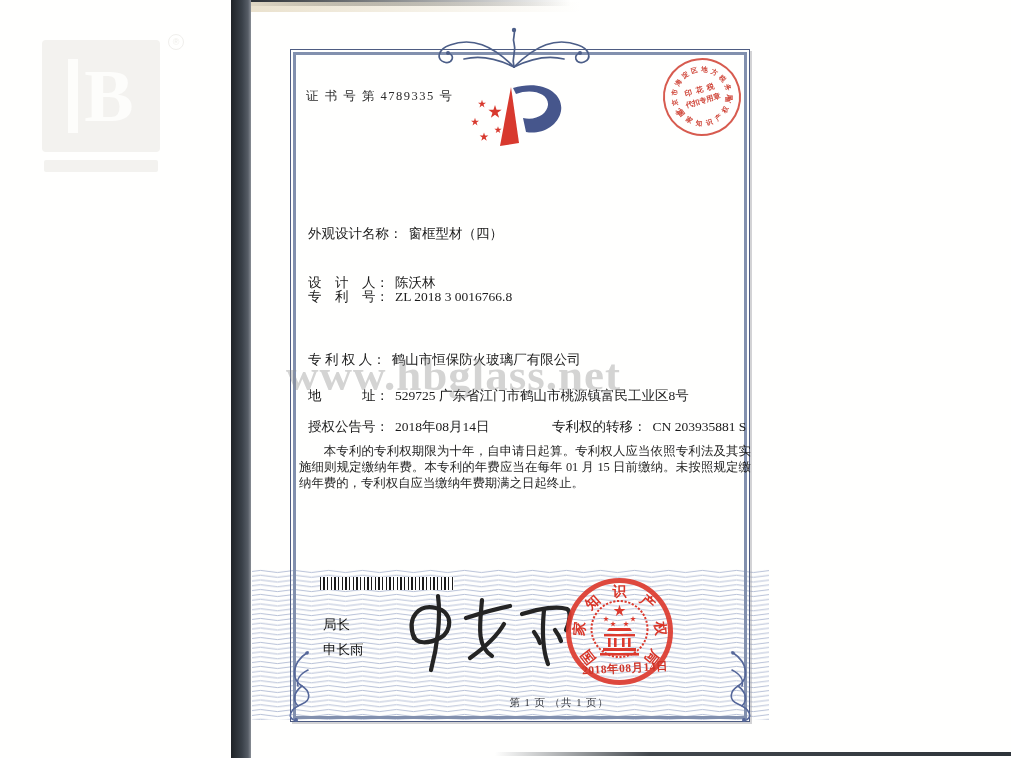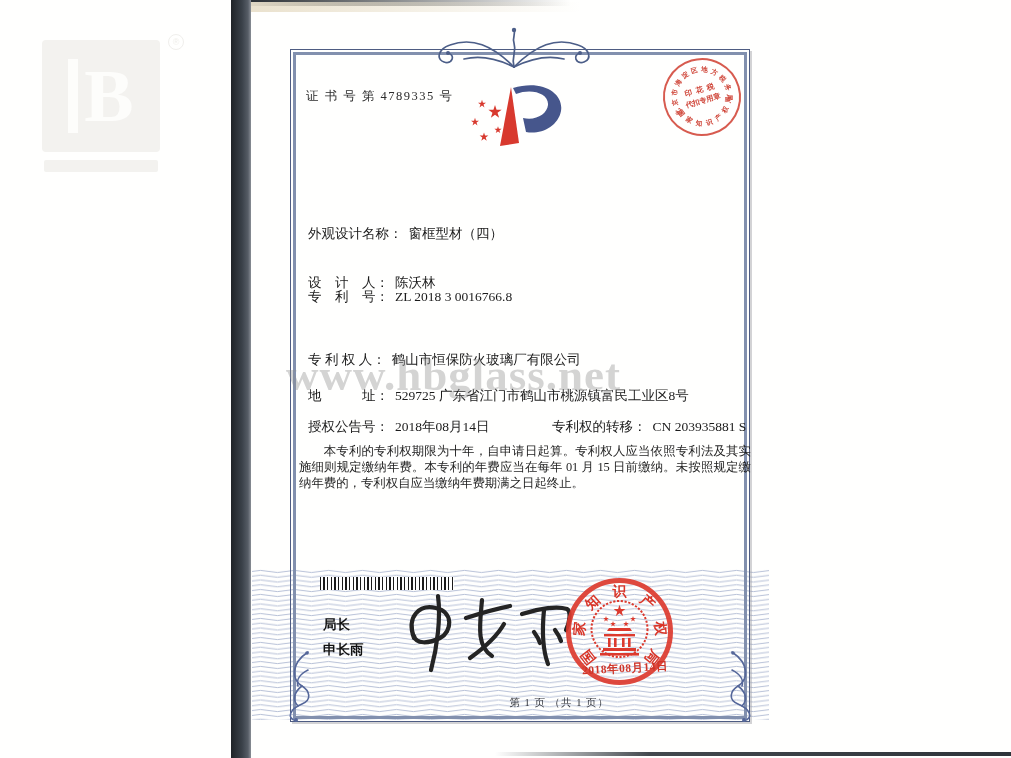--- a/index.html
+++ b/index.html
@@ -39,21 +39,21 @@
          font-weight:bold;letter-spacing:5px;color:#141414;}
   .frow{position:absolute;left:308px;font-size:13.5px;color:#1b1b1b;white-space:nowrap;}
   .frow .val{margin-left:6px;}
   .pair2{position:absolute;left:244px;top:0;white-space:nowrap;}
   .body-text{position:absolute;left:299px;top:444px;width:452px;font-size:12.4px;line-height:15.8px;
          color:#1f1f1f;text-align:justify;}
   .body-text p{margin:0;text-indent:2em;}
   .barcode{position:absolute;left:320px;top:577px;width:134px;height:13px;
          background:repeating-linear-gradient(90deg,#1b1b1b 0 1.5px,#fff 1.5px 3px,#1b1b1b 3px 5px,#fff 5px 7.5px,#1b1b1b 7.5px 8.5px,#fff 8.5px 11px);}
   .issuer{position:absolute;left:323px;top:612px;font-family:"Liberation Sans","DejaVu Sans",sans-serif;
-         font-weight:bold;font-size:13.5px;color:#111;line-height:25px;}
+         font-weight:normal;font-size:13.5px;color:#111;line-height:25px;}
   .signature{position:absolute;left:398px;top:588px;}
   .page-footer{position:absolute;left:447px;top:696px;width:162px;text-align:right;font-size:10.5px;
          letter-spacing:1px;color:#30333a;}
   .watermark{position:absolute;left:286px;top:349px;white-space:nowrap;font-weight:bold;
          font-size:45px;letter-spacing:1px;color:#8f8f8f;opacity:.38;z-index:40;pointer-events:none;}
 
   
   .ringch{position:absolute;left:50%;top:50%;transform-origin:center;}
   .cnipa-seal{position:absolute;left:566px;top:578px;width:107px;height:107px;z-index:30;}
   .cnipa-seal .ring{position:absolute;inset:0;border:5px solid rgba(220,58,46,.92);border-radius:50%;}

